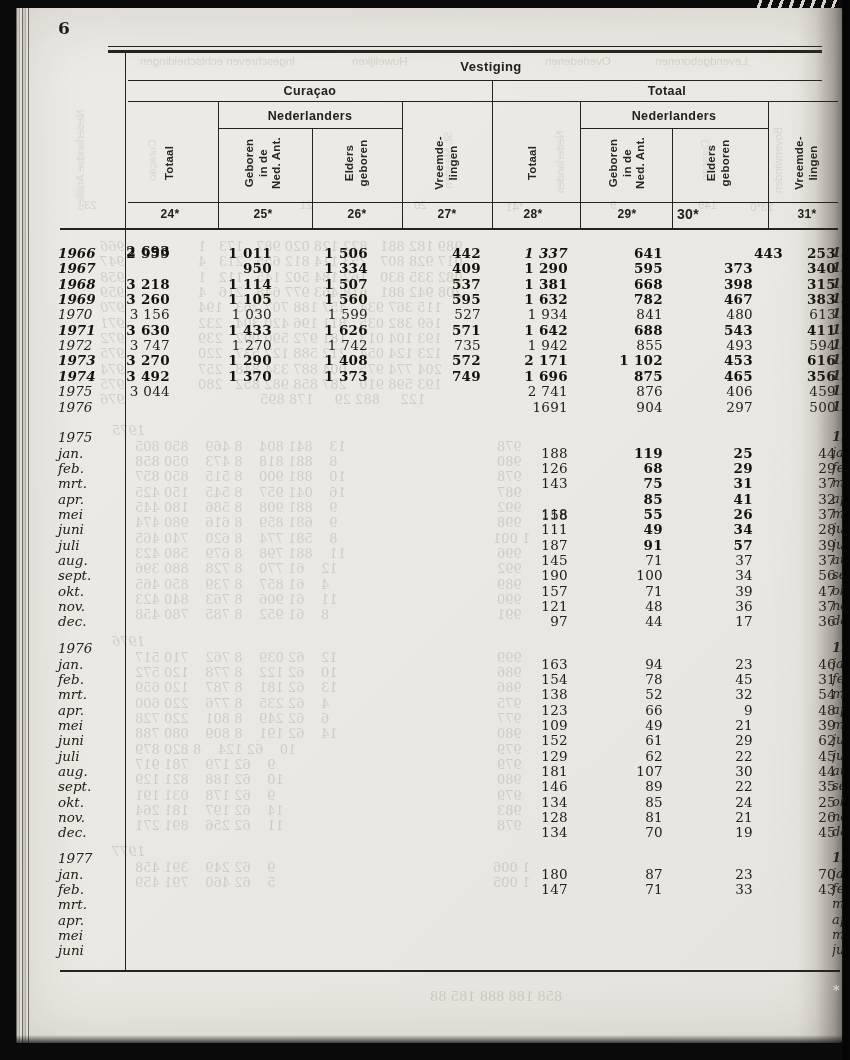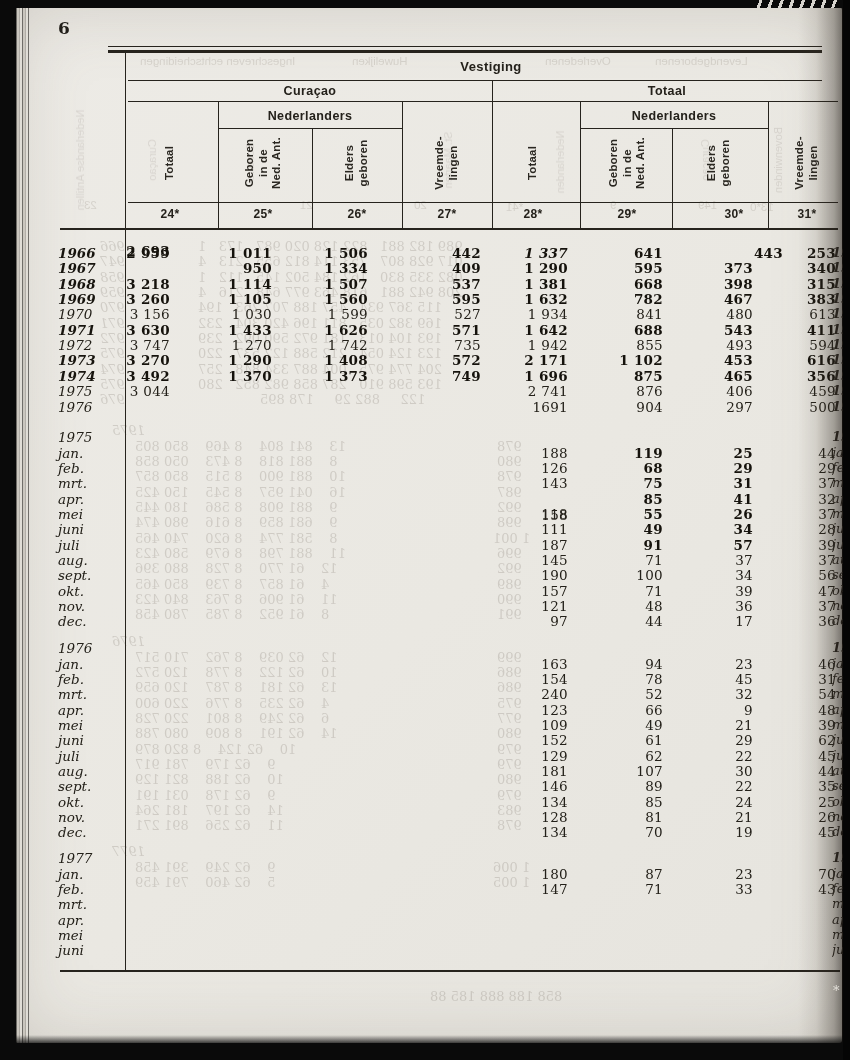--- a/index.html
+++ b/index.html
@@ -192,21 +192,21 @@
 lingen</div>
       <div class="hs" style="left:447px;top:214px;font-size:12px;">27*</div>
       <div class="rot" style="left:533px;top:163px;">Totaal</div>
       <div class="hs" style="left:533px;top:214px;font-size:12px;">28*</div>
       <div class="rot" style="left:627px;top:163px;">Geboren
 in de
 Ned. Ant.</div>
       <div class="hs" style="left:627px;top:214px;font-size:12px;">29*</div>
       <div class="rot" style="left:719px;top:163px;">Elders
 geboren</div>
-      <div class="hs" style="left:734px;top:214px;font-size:12px;">30*</div>
+      <div class="hs" style="left:688px;top:214px;font-size:14px;">30*</div>
       <div class="rot" style="left:807px;top:163px;">Vreemde-
 lingen</div>
       <div class="hs" style="left:807px;top:214px;font-size:12px;">31*</div>
       <div class="stub b" style="top:245px;">1966</div>
       <div class="val b" style="left:78px;top:245px;">2 959</div>
       <div class="val b" style="left:180px;top:245px;">1 011</div>
       <div class="val b" style="left:276px;top:245px;">1 506</div>
       <div class="val b" style="left:389px;top:245px;">442</div>
       <div class="val b" style="left:476px;top:245px;font-style:italic;">1 337</div>
       <div class="val b" style="left:571px;top:245px;">641</div>
@@ -388,21 +388,21 @@
       <div class="val" style="left:661px;top:655.5px;">23</div>
       <div class="val" style="left:744px;top:655.5px;">46</div>
       <div class="rstub" style="top:655.5px;">jan.</div>
       <div class="stub" style="top:670.85px;">feb.</div>
       <div class="val" style="left:476px;top:670.85px;">154</div>
       <div class="val" style="left:571px;top:670.85px;">78</div>
       <div class="val" style="left:661px;top:670.85px;">45</div>
       <div class="val" style="left:744px;top:670.85px;">31</div>
       <div class="rstub" style="top:670.85px;">feb.</div>
       <div class="stub" style="top:686.2px;">mrt.</div>
-      <div class="val" style="left:476px;top:686.2px;">240</div>
+      <div class="val" style="left:476px;top:686.2px;">138</div>
       <div class="val" style="left:571px;top:686.2px;">52</div>
       <div class="val" style="left:661px;top:686.2px;">32</div>
       <div class="val" style="left:744px;top:686.2px;">54</div>
       <div class="rstub" style="top:686.2px;">mrt.</div>
       <div class="stub" style="top:701.5500000000001px;">apr.</div>
       <div class="val" style="left:476px;top:701.5500000000001px;">123</div>
       <div class="val" style="left:571px;top:701.5500000000001px;">66</div>
       <div class="val" style="left:661px;top:701.5500000000001px;">9</div>
       <div class="val" style="left:744px;top:701.5500000000001px;">48</div>
       <div class="rstub" style="top:701.5500000000001px;">apr.</div>

